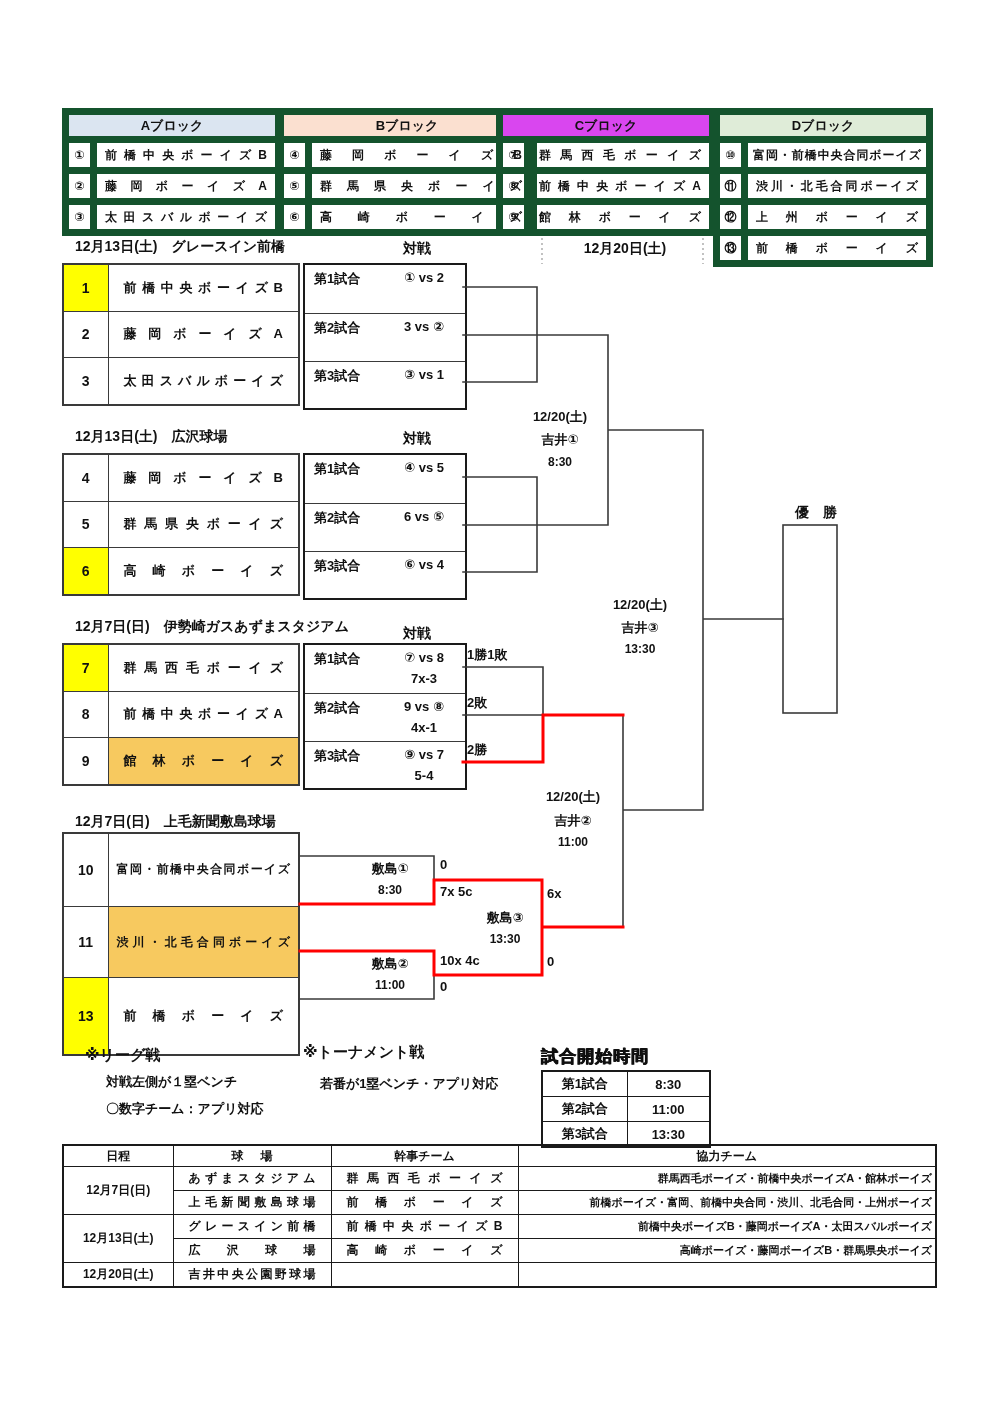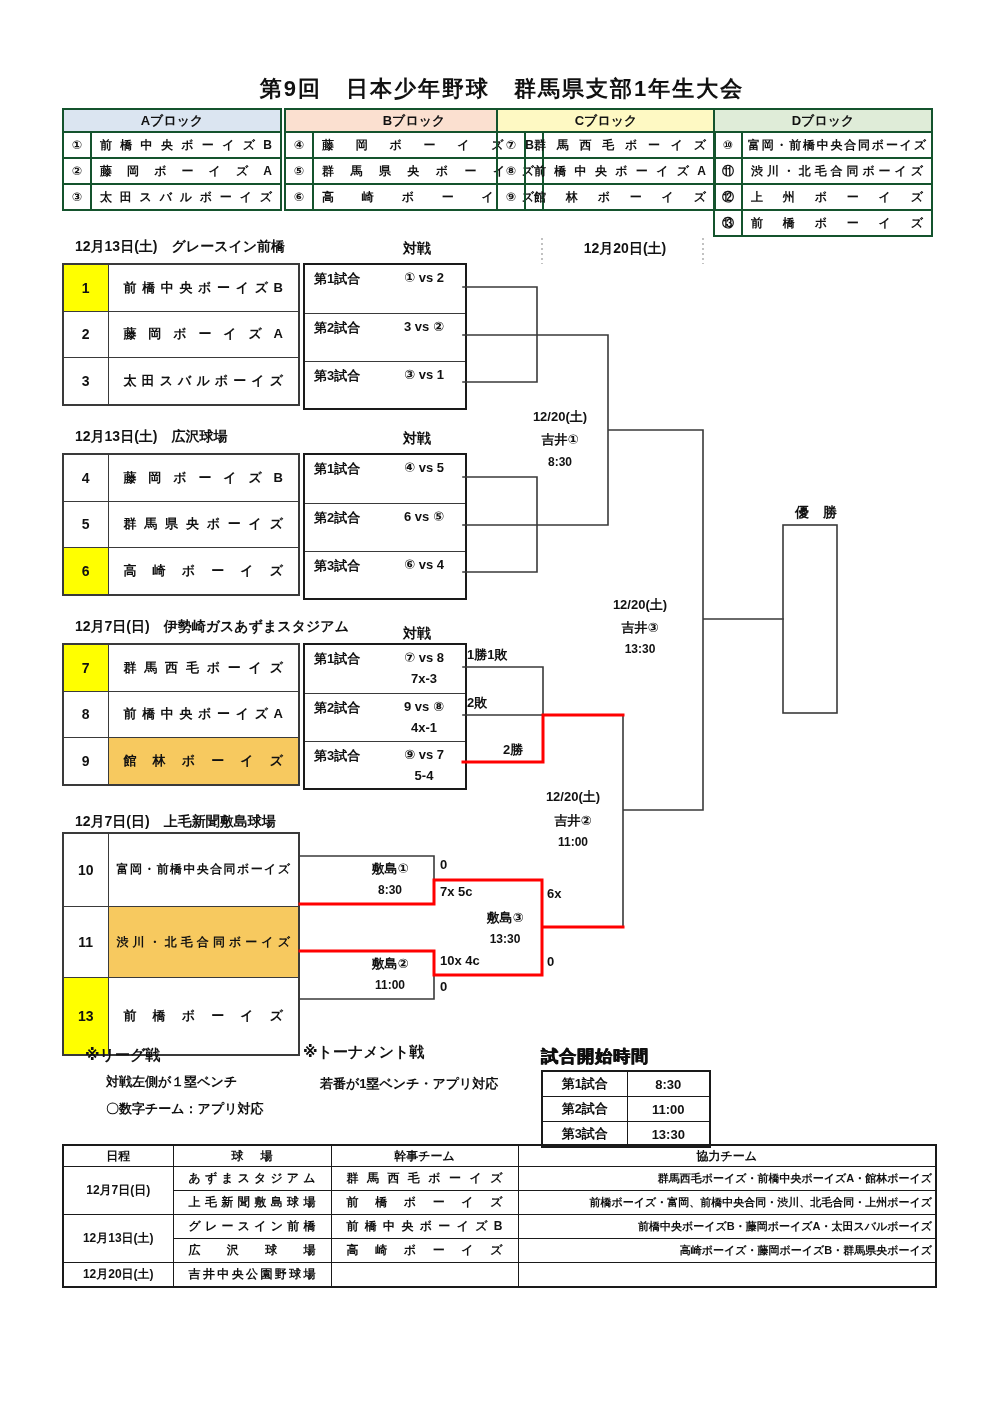--- a/index.html
+++ b/index.html
@@ -6,21 +6,21 @@
   .page{position:relative;width:1004px;height:1423px;background:#ffffff;overflow:hidden;
         font-family:"Liberation Sans","DejaVu Sans",sans-serif;color:#111;font-weight:bold;}
   .abs{position:absolute;}
   table{border-collapse:collapse;table-layout:fixed;}
 
   
   .title{left:0;top:74px;width:100%;text-align:center;font-size:22px;letter-spacing:2px;}
 
   
   .blk{border:2px solid #2f2f2f;}
-  .blk td{border:2px solid #14532d;padding:0;height:24px;font-size:12px;}
+  .blk td{border:7px solid #14532d;padding:0;height:24px;font-size:12px;}
   .blk .bh{height:21px;text-align:center;font-size:13px;}
   .blk .bn{text-align:center;font-size:12px;}
   .jt{text-align:justify;text-align-last:justify;-moz-text-align-last:justify;text-justify:inter-character;}
   .blk .jt{padding:0 8px;}
 
   
   .lg{border:2px solid #3a3a3a;width:238px;height:143px;}
   .lg4{height:224px;}
   .lg td{border:1px solid #3a3a3a;padding:0;font-size:13px;}
   .lg .num{text-align:center;font-size:14px;}
@@ -59,21 +59,20 @@
   .sched .jt{padding:0 12px;}
   .sched .sup{font-size:11px;padding-left:5px;text-align:right;}
 
   svg.overlay{position:absolute;left:0;top:0;pointer-events:none;}
 </style>
 </head>
 <body>
 
 <div class="page">
 
-  <div class="abs title">第9回　日本少年野球　群馬県支部1年生大会</div>
 
   <table class="blk abs" style="left:62px;top:108px;width:220px;">
     <colgroup>
         <col style="width:28px">
         <col>
       </colgroup>
     <tbody>
         <tr>
           <td class="bh" colspan="2" style="background:#DBE5F1">Aブロック</td>
         </tr>
@@ -90,21 +89,21 @@
           </td>
         </tr>
     <tr>
           <td class="bn">③</td>
           <td>
             <div class="jt">太田スバルボーイズ</div>
           </td>
         </tr>
   </tbody>
     </table>
-  <table class="blk abs" style="left:284px;top:108px;width:260px;">
+  <table class="blk abs" style="left:277px;top:108px;width:260px;">
     <colgroup>
         <col style="width:28px">
         <col>
       </colgroup>
     <tbody>
         <tr>
           <td class="bh" colspan="2" style="background:#FBE0D0">Bブロック</td>
         </tr>
     <tr>
           <td class="bn">④</td>
@@ -126,21 +125,21 @@
         </tr>
   </tbody>
     </table>
   <table class="blk abs" style="left:496px;top:108px;width:220px;">
     <colgroup>
         <col style="width:28px">
         <col>
       </colgroup>
     <tbody>
         <tr>
-          <td class="bh" colspan="2" style="background:#fef9c3">Cブロック</td>
+          <td class="bh" colspan="2" style="background:#d946ef">Cブロック</td>
         </tr>
     <tr>
           <td class="bn">⑦</td>
           <td>
             <div class="jt">群馬西毛ボーイズ</div>
           </td>
         </tr>
     <tr>
           <td class="bn">⑧</td>
           <td>
@@ -317,21 +316,21 @@
         <span class="gr">4x-1</span>
       </div>
     <div class="vsrow">
         <span class="gl">第3試合</span>
         <span class="gs">⑨ vs 7</span>
         <span class="gr">5-4</span>
       </div>
   </div>
   <div class="abs rec" style="left:467px;top:646px;">1勝1敗</div>
   <div class="abs rec" style="left:467px;top:694px;">2敗</div>
-  <div class="abs rec" style="left:467px;top:741px;margin-left:36px;">2勝</div>
+  <div class="abs rec" style="left:467px;top:741px;">2勝</div>
 
   <div class="abs sec-title" style="left:75px;top:813px;">12月7日(日)　上毛新聞敷島球場</div>
   <table class="lg lg4 abs" style="left:62px;top:832px;">
     <colgroup>
         <col style="width:45px">
         <col>
       </colgroup>
     <tbody>
         <tr>
           <td class="num">10</td>

